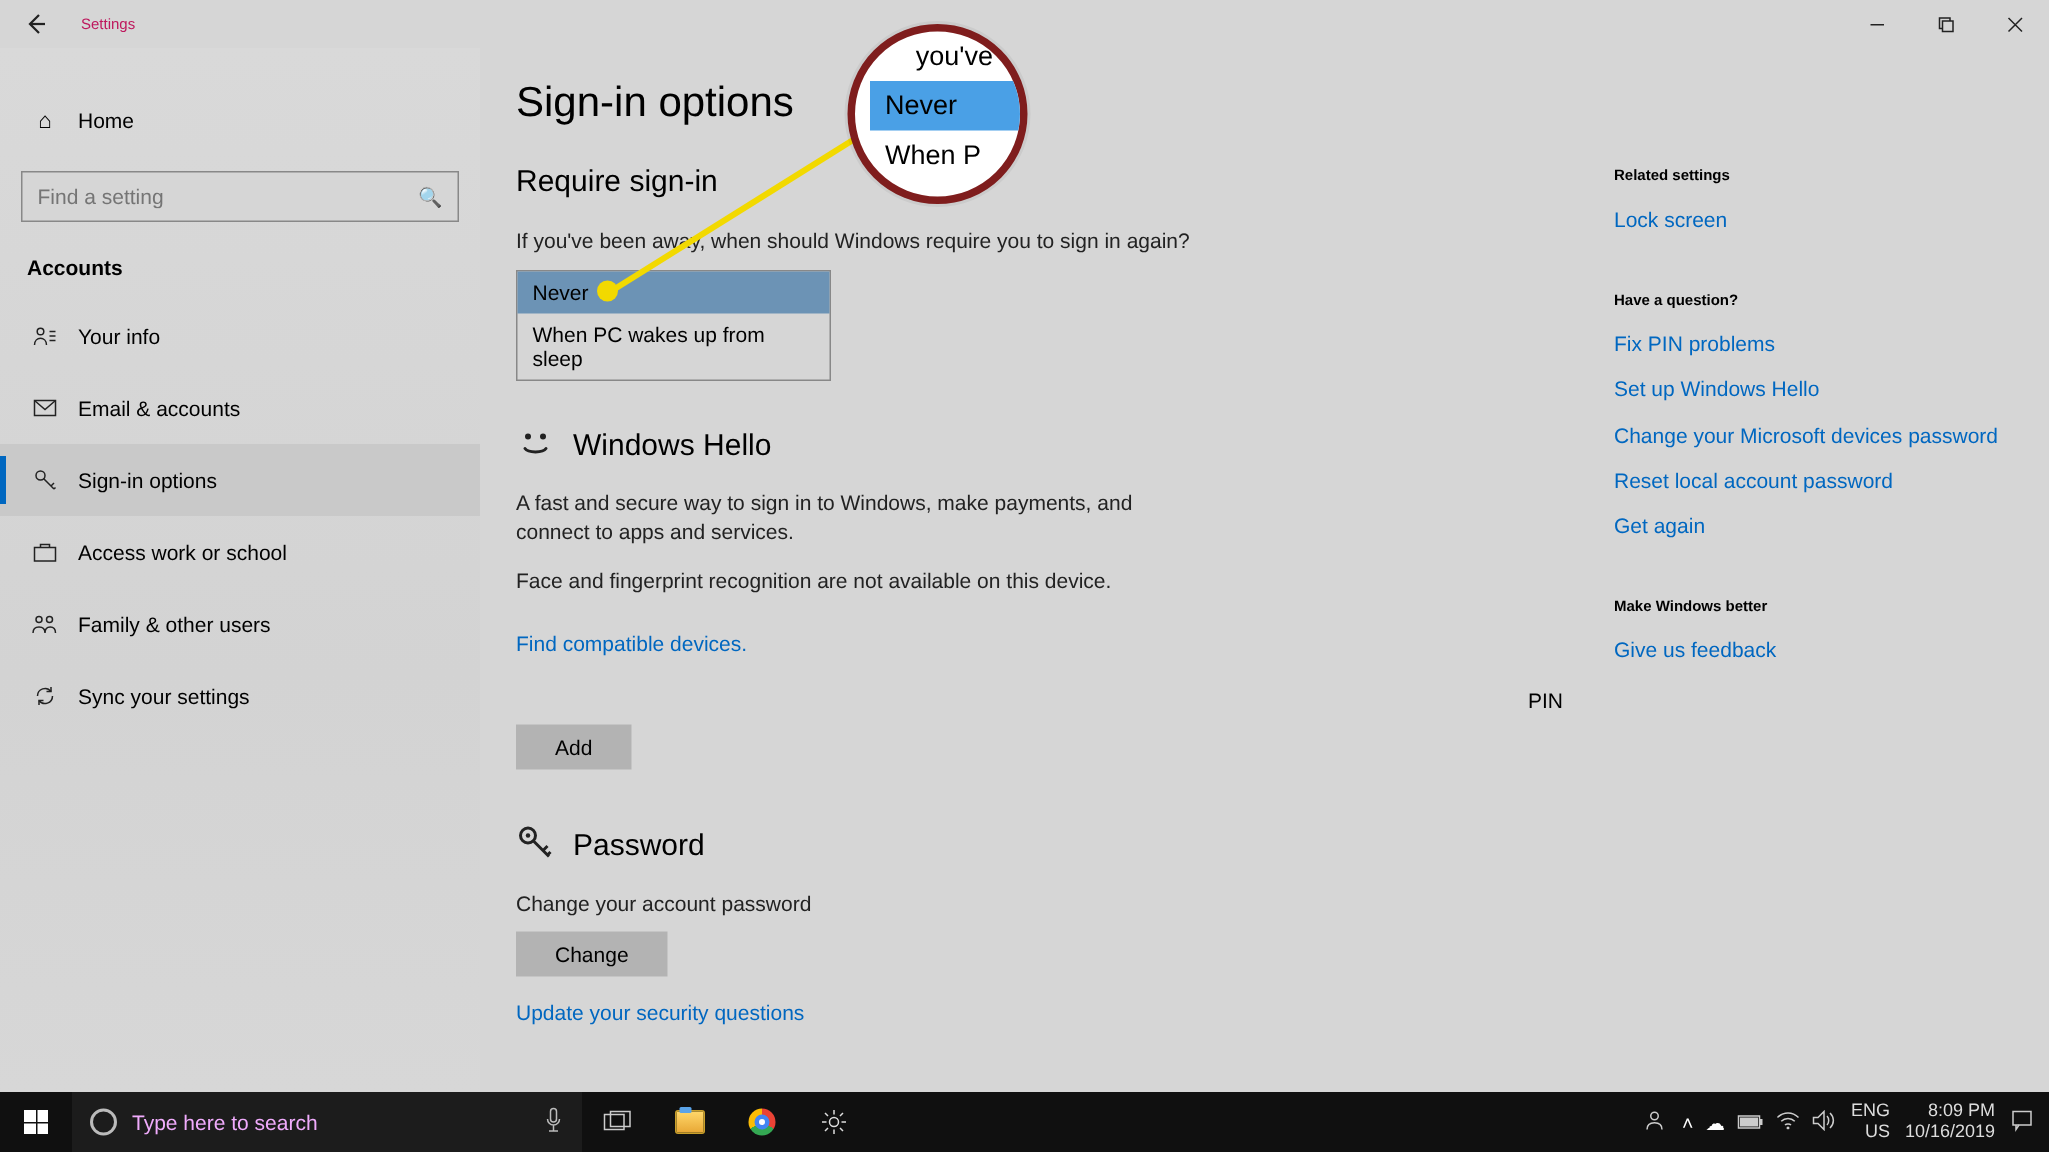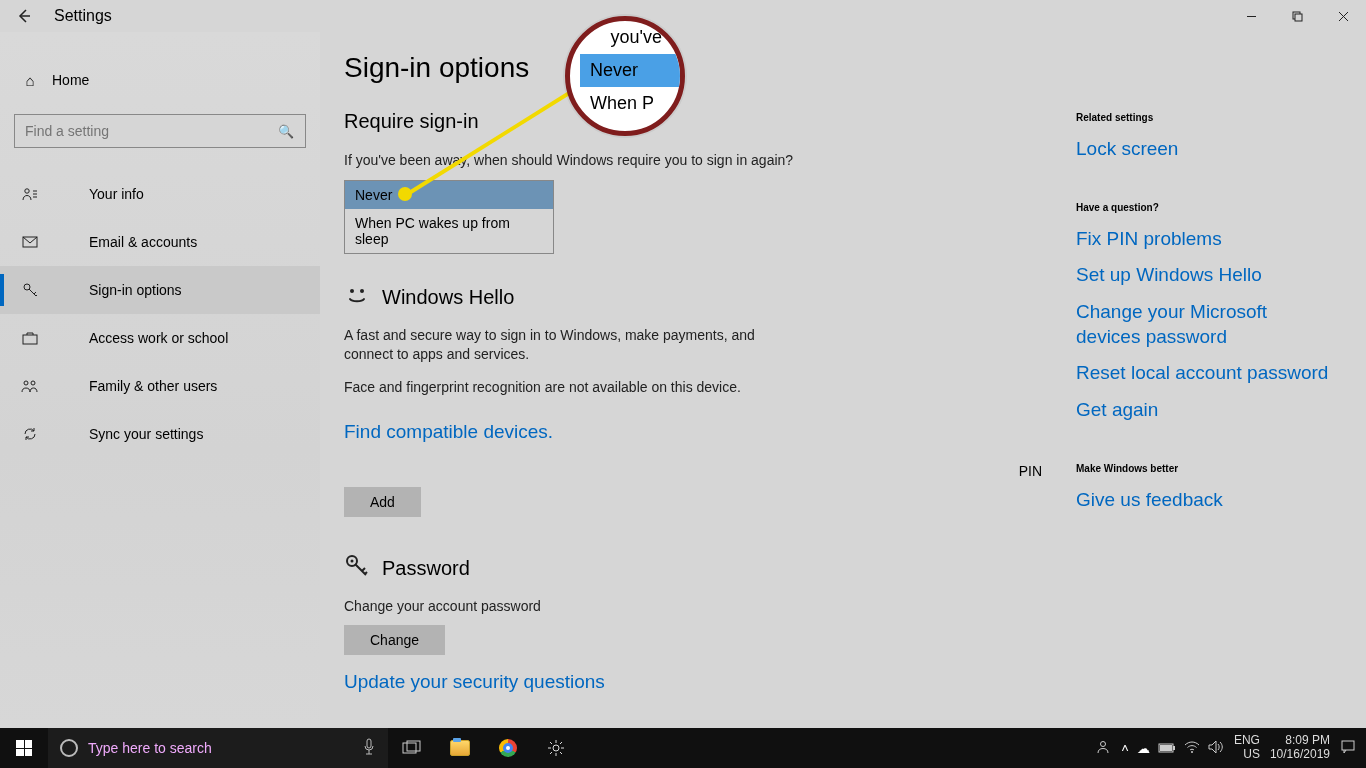--- a/index.html
+++ b/index.html
@@ -1,46 +1,46 @@
 <!DOCTYPE html>
 <html><head>
 <meta charset="utf-8">
 <style>
 * { margin: 0; padding: 0; box-sizing: border-box; font-family: "Segoe UI", Tahoma, sans-serif; }
 html, body { width: 1366px; height: 768px; overflow: hidden; background: #d6d6d6; }
 .window { position: relative; width: 1366px; height: 728px; background: #d6d6d6; }
 .titlebar { height: 32px; display: flex; align-items: center; }
 .back-btn { width: 48px; height: 32px; display: flex; align-items: center; justify-content: center; font-size: 16px; }
-.title { font-size: 16px; color: #000000; margin-left: 6px; }
+.title { font-size: 10px; color: #be185d; margin-left: 6px; }
 .winctrls { margin-left: auto; display: flex; }
 .winctrls div { width: 46px; height: 32px; display: flex; align-items: center; justify-content: center; font-size: 12px; }
 .winctrls svg { width: 11px; height: 11px; }
 .body { display: flex; height: 696px; }
 .sidebar { width: 320px; padding: 8px 0 0 0; background: linear-gradient(180deg,#d9d9d9 0%,#d3d3d3 60%,#d7d7d7 100%); }
 .side-home { display:flex; align-items:center; height:40px; padding-left:18px; font-size:14px; margin-top:20px;}
 .side-home .icn { width:24px; display:inline-flex; justify-content:center; margin-right:10px; font-size:15px;}
 .search { margin: 14px 14px 22px 14px; height: 34px; border:1px solid #888; background:#d6d6d6; display:flex; align-items:center; padding:0 10px; }
 .search input { flex:1; border:none; background:transparent; font-size:14px; color:#555; outline:none; }
 .search .sicn { font-size:13px; color:#555; }
 .group-hdr { font-size:14px; font-weight:600; padding:0 18px 14px; }
-.navitem { display:flex; align-items:center; height:48px; padding-left:18px; font-size:14px; position:relative;gap:37px; }
+.navitem { display:flex; align-items:center; height:48px; padding-left:18px; font-size:14px; position:relative; }
 .navitem .icn { width:24px; margin-right:10px; display:inline-flex; justify-content:center; font-size:14px; color:#333;}
 .navitem.active { background:#c9c9c9; }
 .navitem.active::before { content:""; position:absolute; left:0; top:8px; bottom:8px; width:4px; background:#0067c0; }
 .main { flex:1; padding: 20px 24px 0 24px; overflow:hidden; position:relative; }
 .page-title { font-size:28px; font-weight:500; margin-bottom:26px; }
 .section-hdr { font-size:20px; font-weight:500; margin-bottom:18px; }
 .desc { font-size:14px; color:#222; margin-bottom:10px; line-height:1.35; }
 .dropdown { width:210px; border:1px solid #888; background:#d6d6d6; }
 .dropdown .opt { padding:6px 10px; font-size:14px; }
 .dropdown .opt.selected { background:#6c93b5; color:#000; position:relative; }
 .icon-row { display:flex; align-items:center; margin:28px 0 12px; }
 .icon-row .bigicn { font-size:22px; margin-right:12px; }
 .icon-row .subttl { font-size:20px; font-weight:500; }
-.link { color:#0067c0; font-size:19px; display:inline-block; cursor:pointer; }
+.link { color:#0067c0; font-size:14px; display:inline-block; cursor:pointer; }
 .pin-lbl { font-size:14px; margin:20px 0 8px;text-align:right; }
 .btn { background:#b3b3b3; border:none; padding:7px 26px; font-size:14px; cursor:pointer; }
 .rightcol { width:300px; padding: 80px 30px 0 10px; }
 .rs-hdr { font-size:10px; font-weight:600; margin-bottom:14px; }
 .rs-list .link { display:block; margin-bottom:12px; line-height:1.3; }
 .rs-block { margin-bottom:40px; }
 .callout-line { position:absolute; pointer-events:none; }
 .callout-circle { position:absolute; width:120px; height:120px; border:5px solid #7f1d1d; border-radius:50%; background:#fff; overflow:hidden; box-shadow:0 0 0 2px rgba(0,0,0,0.05); pointer-events:none; }
 .callout-inner { position:absolute; left:10px; right:0; top:0; }
 .ci-row { font-size:18px; padding:6px 10px; white-space:nowrap; }
@@ -100,20 +100,21 @@
   <div class="body">
     <div class="sidebar">
       <div class="side-home">
         <span class="icn">⌂</span>
         <span>Home</span>
       </div>
       <div class="search">
         <input placeholder="Find a setting" style="">
         <span class="sicn">🔍</span>
       </div>
+      <div class="group-hdr">Accounts</div>
 
       <div class="navitem">
         <span class="icn">
           <svg width="16" height="14" viewBox="0 0 16 14">
               <circle cx="5" cy="4" r="2.2" stroke="#222" fill="none"></circle>
               <path d="M1 13c0-3 2-4.5 4-4.5s4 1.5 4 4.5" stroke="#222" fill="none"></path>
               <path d="M11 4h4M11 7h4M11 10h4" stroke="#222"></path>
             </svg>
         </span>
         <span>Your info</span>

